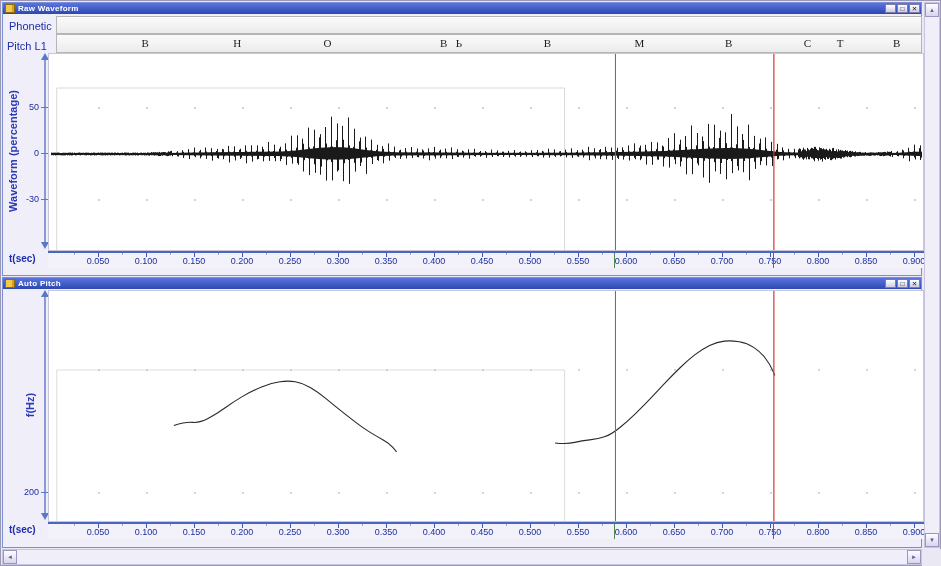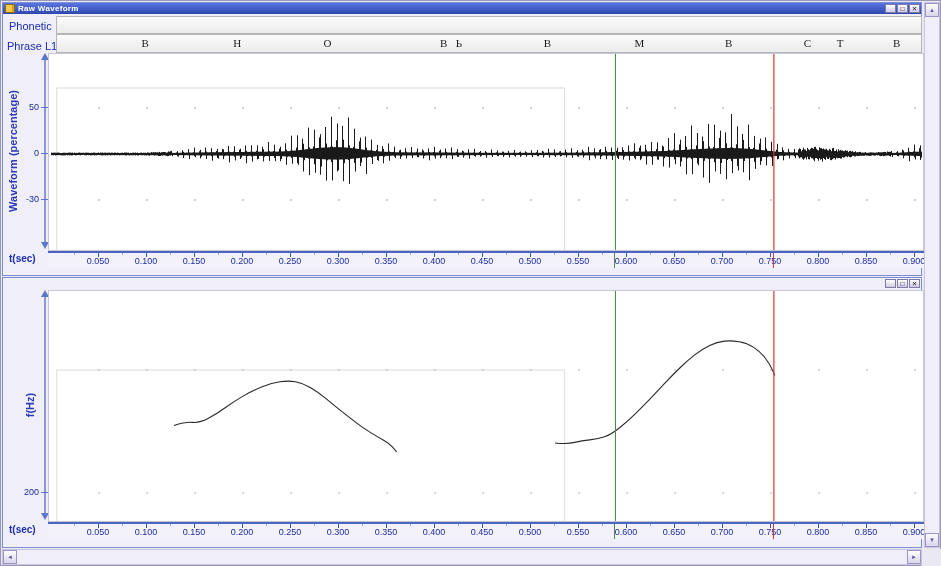--- a/index.html
+++ b/index.html
@@ -49,21 +49,21 @@
       <span class="titleicon"></span>
       <span class="titletext">Raw Waveform</span>
     </div>
     <div class="winbtns">
       <div class="wbtn">_</div>
       <div class="wbtn">□</div>
       <div class="wbtn">✕</div>
     </div>
 
     <div class="gutter-label" style="left:6px;top:17px;">Phonetic</div>
-    <div class="gutter-label" style="left:4px;top:37px;">Phrase L1</div>
+    <div class="gutter-label" style="left:4px;top:37px;">Pitch L1</div>
 
     <div class="row-strip" id="phonetic-strip"></div>
     <div class="row-strip" id="phrase-strip">
         <span class="seg" style="left: 88.08px;">В</span>
         <span class="seg" style="left: 180.24px;">Н</span>
         <span class="seg" style="left: 270.48px;">О</span>
         <span class="seg" style="left: 386.64px;">В</span>
         <span class="seg" style="left: 402px;">Ь</span>
         <span class="seg" style="left: 490.32px;">В</span>
         <span class="seg" style="left: 582.48px;">М</span>
@@ -192,20 +192,24 @@
         <div class="tick-minor" style="left: 746px;"></div>
         <div class="tick-minor" style="left: 794px;"></div>
         <div class="tick-minor" style="left: 842px;"></div>
         <div class="cursor-mark" style="left: 566.48px; background: rgb(75, 139, 75);"></div>
         <div class="cursor-mark" style="left: 724.88px; background: rgb(221, 51, 51);"></div>
       </div>
     <div class="tsec" style="top:250px;">t(sec)</div>
   </div>
 
   <div class="panel" id="panel-pitch">
+    <div class="titlebar">
+      <span class="titleicon"></span>
+      <span class="titletext">Auto Pitch</span>
+    </div>
     <div class="winbtns">
       <div class="wbtn">_</div>
       <div class="wbtn">□</div>
       <div class="wbtn">✕</div>
     </div>
 
     <div class="vlabel" style="width:230px;left:21px;top:242px;">f(Hz)</div>
 
     <svg class="yaxis" style="top:12px;" width="12" height="230" viewBox="0 0 12 230">
       <line x1="6" y1="6" x2="6" y2="224" stroke="#5b77c9" stroke-width="1.4"></line>

